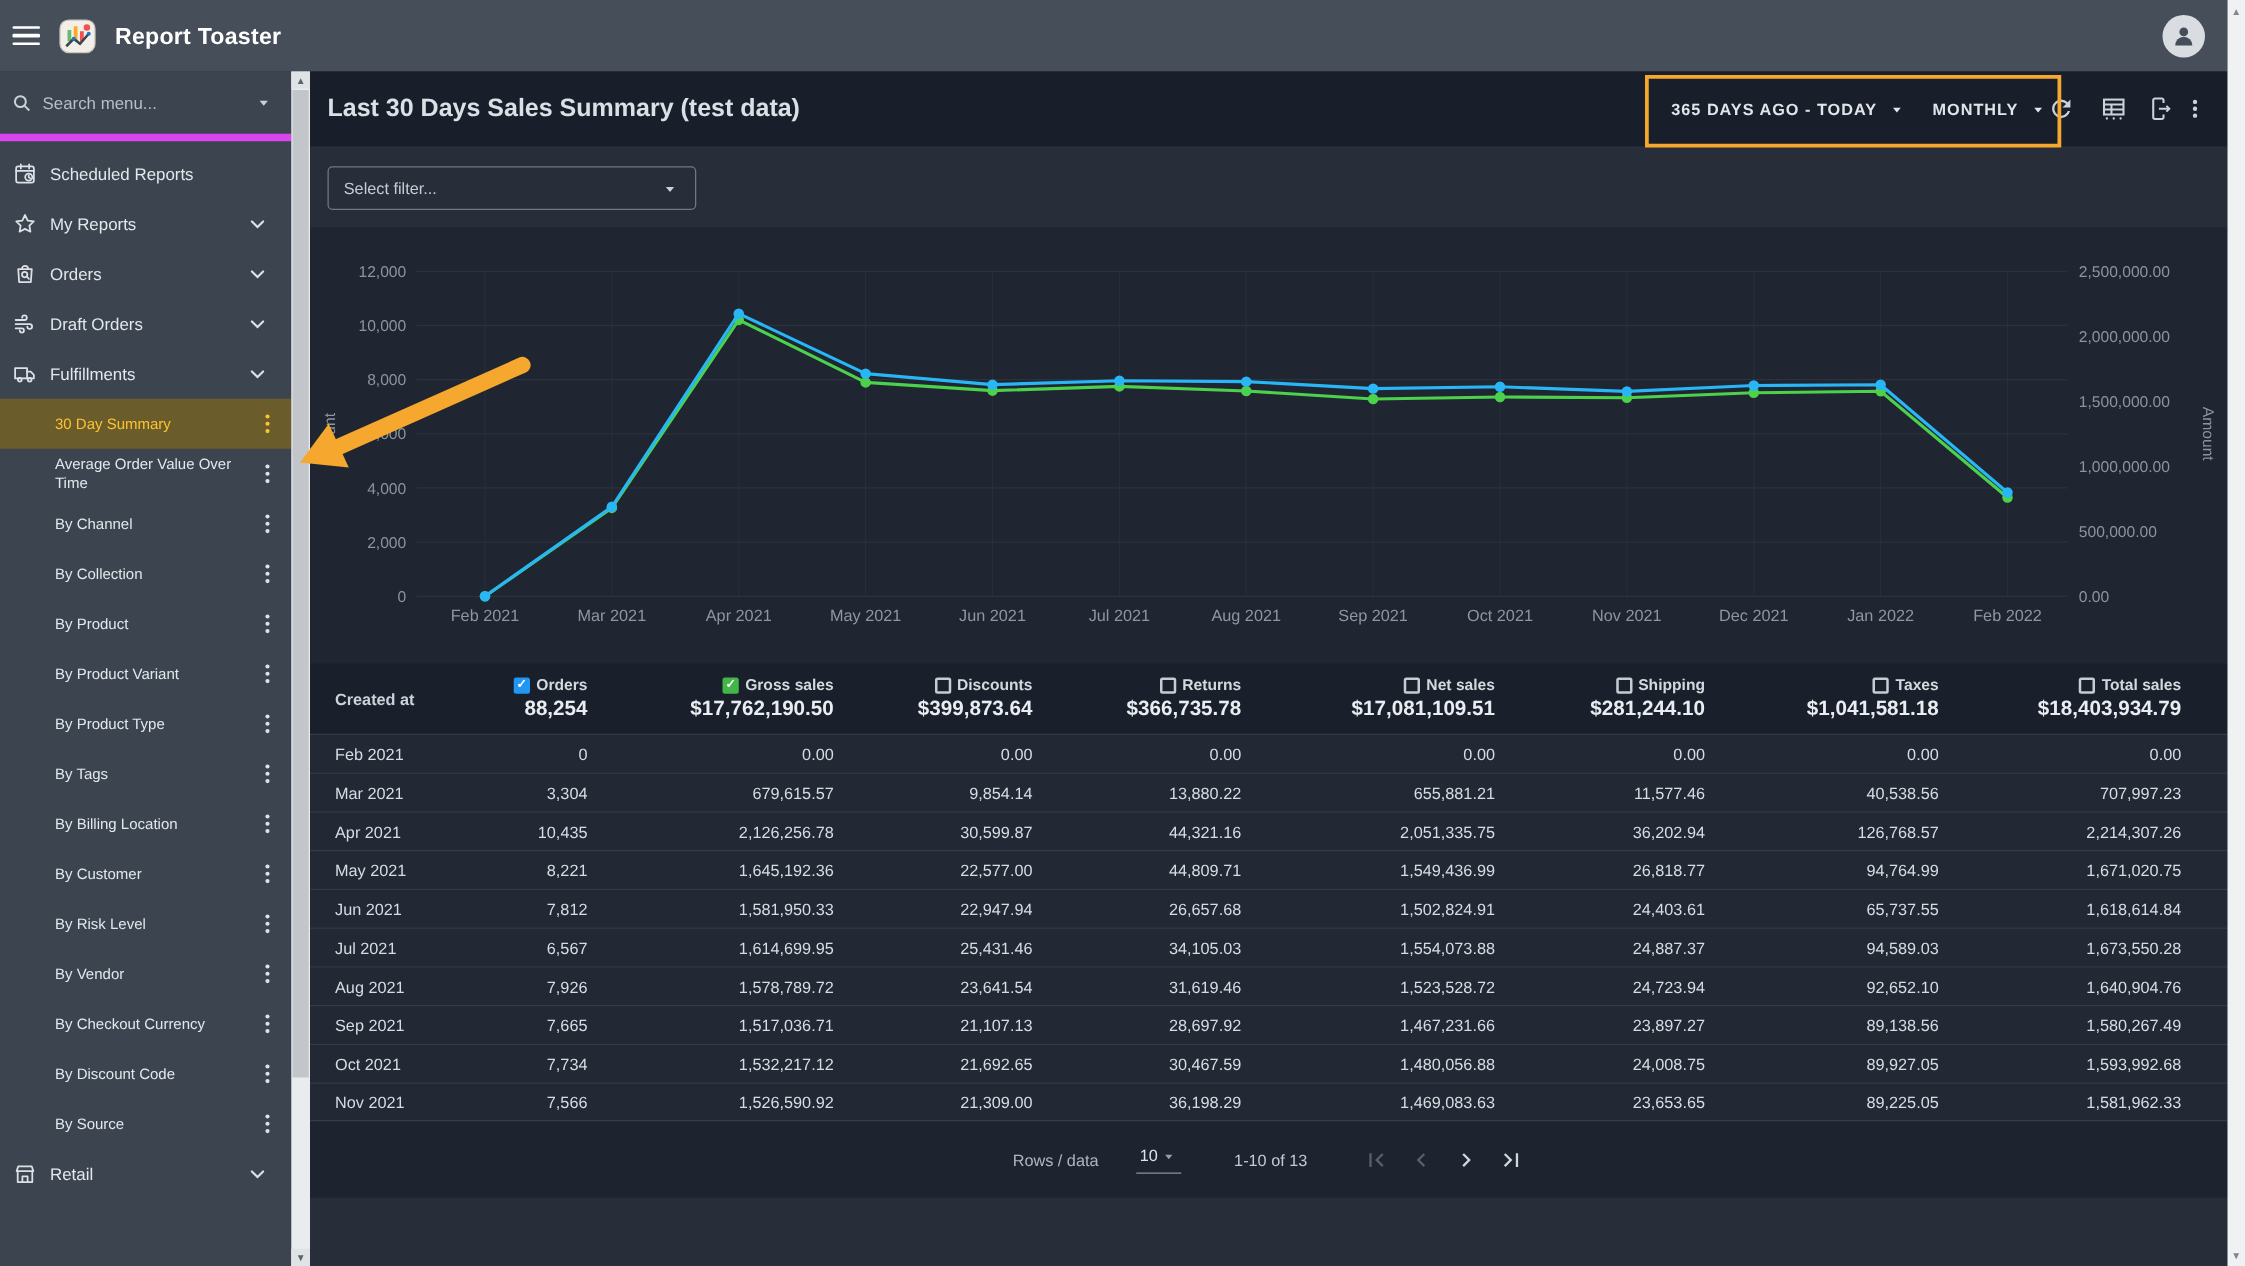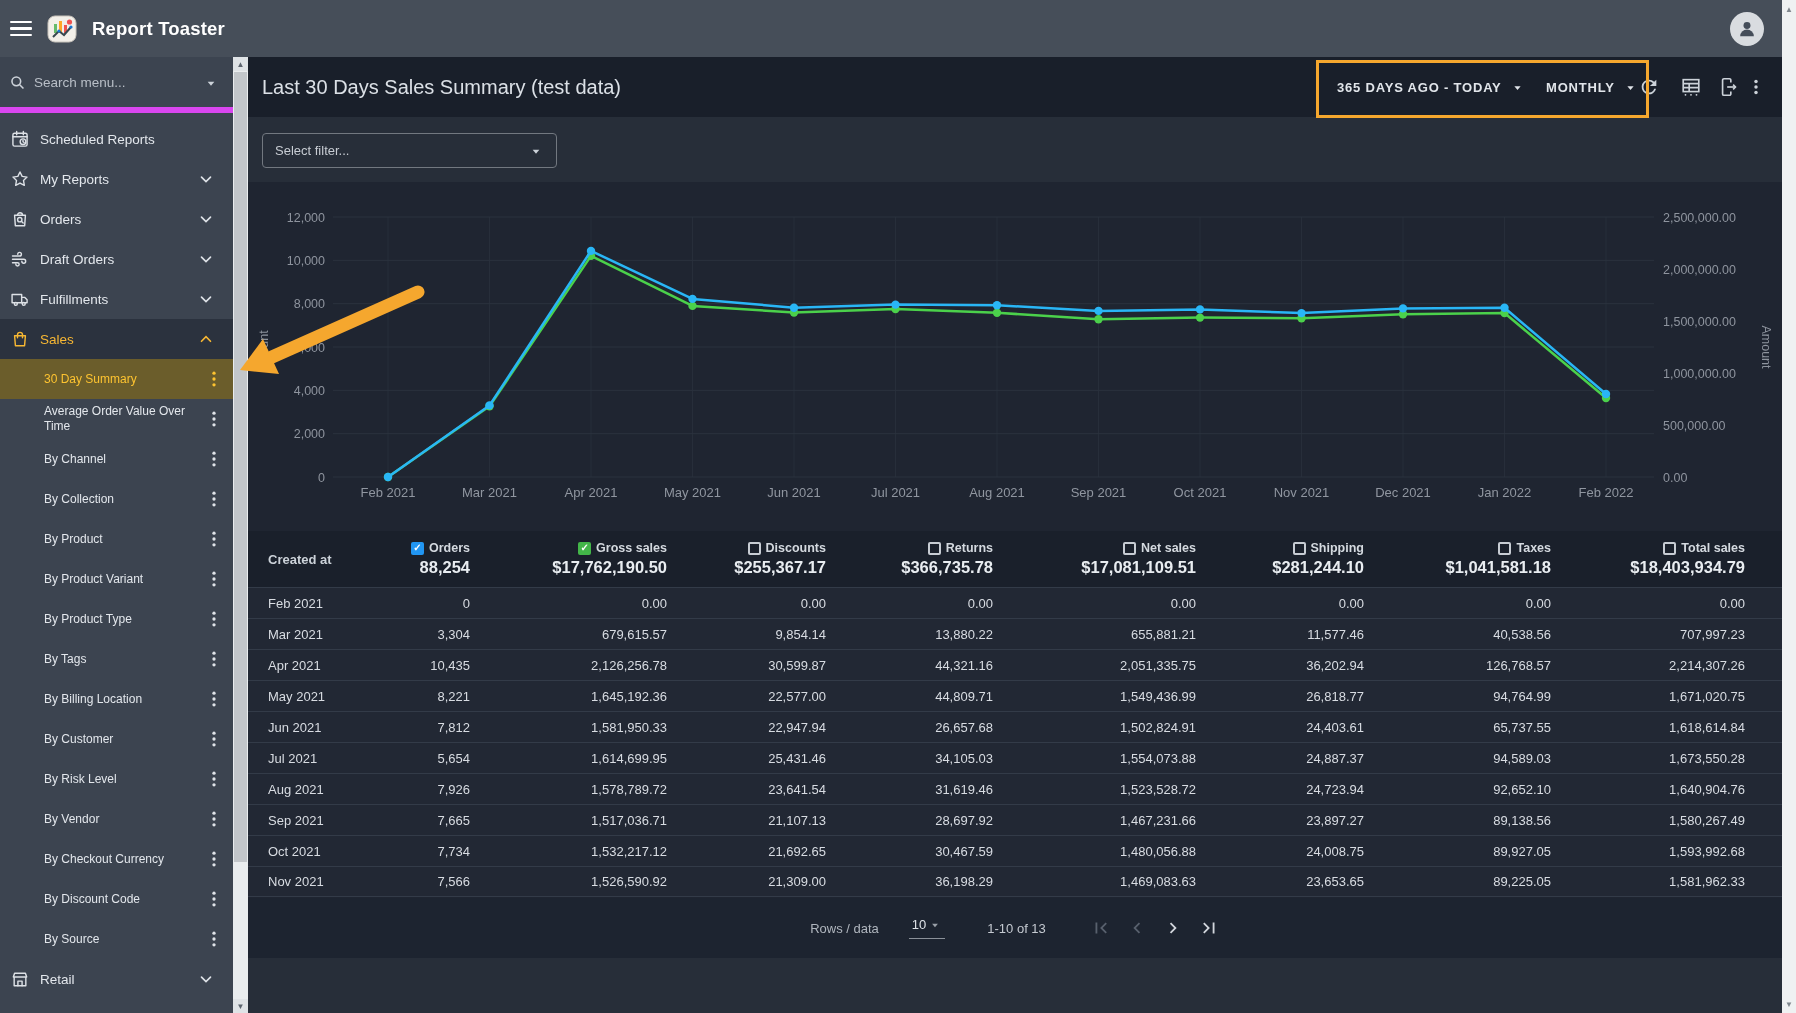--- a/index.html
+++ b/index.html
@@ -46,21 +46,21 @@
   
   .page-scroll{position:absolute;right:0;top:0;width:14px;height:100%;background:#eff1f2;cursor:pointer;z-index:6}
   .parr{position:absolute;left:0;width:14px;height:14px;color:#80878e;font-size:8px;
         display:flex;align-items:center;justify-content:center}
   .parr.up{top:2px}.parr.dn{bottom:2px}
 
   
   .main{position:absolute;left:248px;top:57px;width:1534px;bottom:0;background:#272e39}
   .mheader{position:absolute;left:0;top:0;width:100%;height:60px;background:#191f2a}
   .mtitle{position:absolute;left:14px;top:0;height:60px;display:flex;align-items:center;
-          font-size:20px;font-weight:400;color:#dbe0e6;margin:0;white-space:nowrap}
+          font-size:20px;font-weight:700;color:#dbe0e6;margin:0;white-space:nowrap}
   .ctrl{position:absolute;top:0;height:60px;display:flex;align-items:center;gap:8px;color:#e1e5ea;
         font-size:13px;font-weight:700;letter-spacing:.8px;cursor:pointer;white-space:nowrap}
   #ctrl-date{left:1089px}
   #ctrl-gran{left:1298px}
   .caret svg{display:inline-block;vertical-align:middle}
   .hicon{position:absolute;top:19px;width:22px;height:22px;color:#ccd2d9;cursor:pointer}
   #ic-refresh{left:1390px}#ic-table{left:1432px}#ic-export{left:1470px}#ic-kebab{left:1502px;width:12px}
   .ann-box{position:absolute;left:1068px;top:3px;width:327px;height:52px;border:3px solid #f5a72e;
            pointer-events:none;z-index:4}
 
@@ -211,34 +211,20 @@
               <path d="M2.5 6.5h11.5v10H2.5z"></path>
               <path d="M14 10h3.5l3 3v3.5H14"></path>
               <circle cx="7" cy="17.8" r="1.8"></circle>
               <circle cx="16.5" cy="17.8" r="1.8"></circle>
             </svg>
           </span>
           <span class="lbl">Fulfillments</span>
           <span class="chev">
             <svg width="18" height="18" viewBox="0 0 24 24" fill="none" stroke="currentColor" stroke-width="2.2" stroke-linecap="round">
               <path d="M6 9.5l6 6 6-6"></path>
-            </svg>
-          </span>
-        </div>
-        <div class="side-item active">
-          <span class="ic">
-            <svg width="20" height="20" viewBox="0 0 24 24" fill="none" stroke="currentColor" stroke-width="1.7" stroke-linecap="round" stroke-linejoin="round">
-              <path d="M5.5 8h13l-1 12h-11z"></path>
-              <path d="M9 10.5V7a3 3 0 0 1 6 0v3.5"></path>
-            </svg>
-          </span>
-          <span class="lbl">Sales</span>
-          <span class="chev">
-            <svg width="18" height="18" viewBox="0 0 24 24" fill="none" stroke="currentColor" stroke-width="2.2" stroke-linecap="round">
-              <path d="M6 15l6-6 6 6"></path>
             </svg>
           </span>
         </div>
         <div class="side-child selected">
           <span class="lbl">30 Day Summary</span>
           <span class="kebab">
             <svg width="6" height="20" viewBox="0 0 6 24" fill="currentColor">
               <circle cx="3" cy="5" r="2"></circle>
               <circle cx="3" cy="12" r="2"></circle>
               <circle cx="3" cy="19" r="2"></circle>
@@ -563,21 +549,21 @@
               <span class="cb on" style="background: rgb(67, 182, 73);">✓</span>
               <span>Gross sales</span>
             </div>
             <div class="sum-val">$17,762,190.50</div>
           </div>
           <div class="sum-col">
             <div class="sum-label">
               <span class="cb"></span>
               <span>Discounts</span>
             </div>
-            <div class="sum-val">$255,367.17</div>
+            <div class="sum-val">$399,873.64</div>
           </div>
           <div class="sum-col">
             <div class="sum-label">
               <span class="cb"></span>
               <span>Returns</span>
             </div>
             <div class="sum-val">$366,735.78</div>
           </div>
           <div class="sum-col">
             <div class="sum-label">
@@ -660,21 +646,21 @@
             <div class="num">1,581,950.33</div>
             <div class="num">22,947.94</div>
             <div class="num">26,657.68</div>
             <div class="num">1,502,824.91</div>
             <div class="num">24,403.61</div>
             <div class="num">65,737.55</div>
             <div class="num">1,618,614.84</div>
           </div>
           <div class="trow grid9">
             <div class="period">Jul 2021</div>
-            <div class="num">5,654</div>
+            <div class="num">6,567</div>
             <div class="num">1,614,699.95</div>
             <div class="num">25,431.46</div>
             <div class="num">34,105.03</div>
             <div class="num">1,554,073.88</div>
             <div class="num">24,887.37</div>
             <div class="num">94,589.03</div>
             <div class="num">1,673,550.28</div>
           </div>
           <div class="trow grid9">
             <div class="period">Aug 2021</div>

